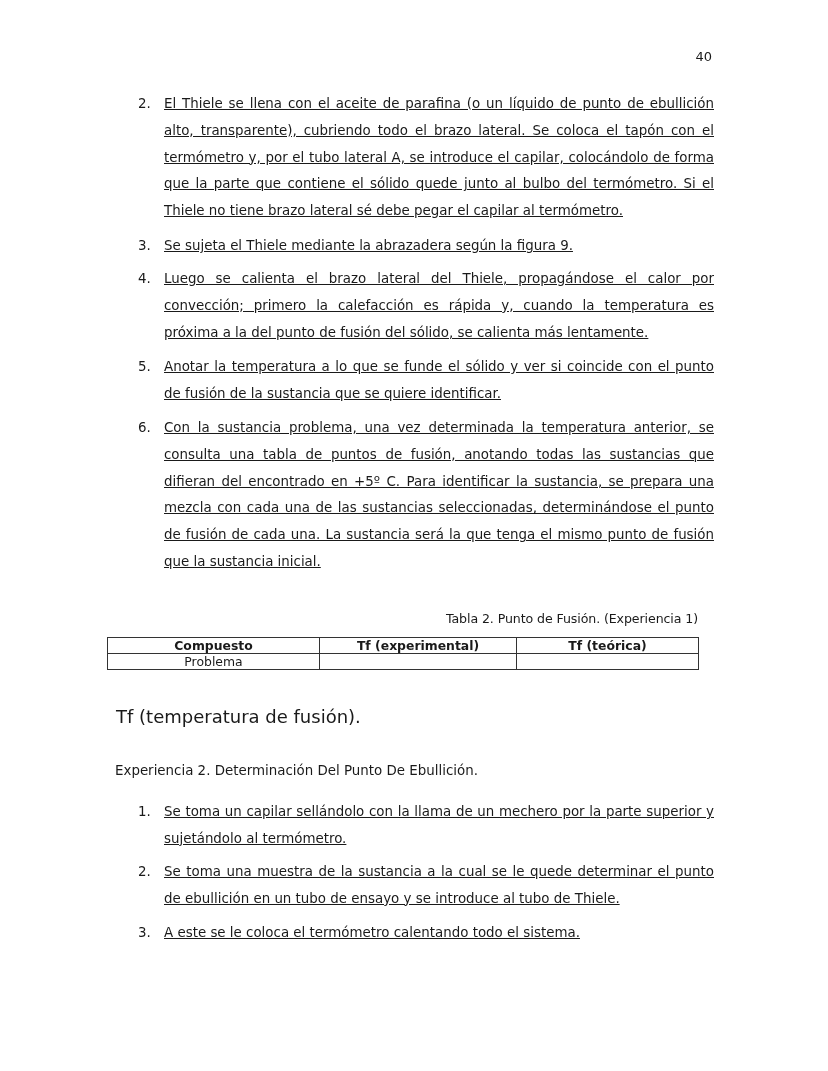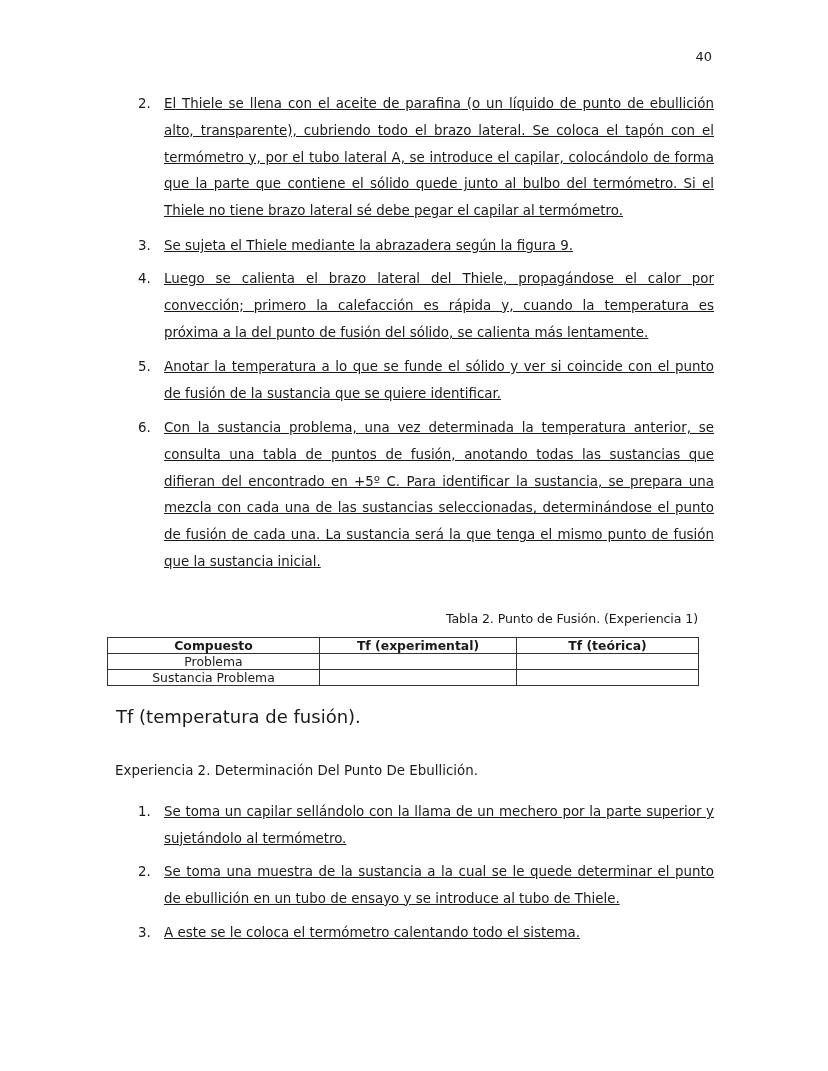--- a/index.html
+++ b/index.html
@@ -61,25 +61,20 @@
       <tr>
     <th>Compuesto</th>
     <th>Tf (experimental)</th>
     <th>Tf (teórica)</th>
   </tr>
   <tr>
     <td>Problema</td>
     <td></td>
     <td></td>
   </tr>
-  <tr>
-    <td>Sustancia Problema</td>
-    <td></td>
-    <td></td>
-  </tr>
 </tbody>
   </table>
 
 <div class="table-note">Tf  (temperatura de fusión).</div>
 
 <div class="section-heading">Experiencia 2. Determinación Del Punto De Ebullición.</div>
 
 <div class="item" style="top:799px;">
   <span class="num">1.</span>
   <div class="txt">Se toma un capilar sellándolo con la llama de un mechero por la parte superior y sujetándolo al termómetro.</div>

